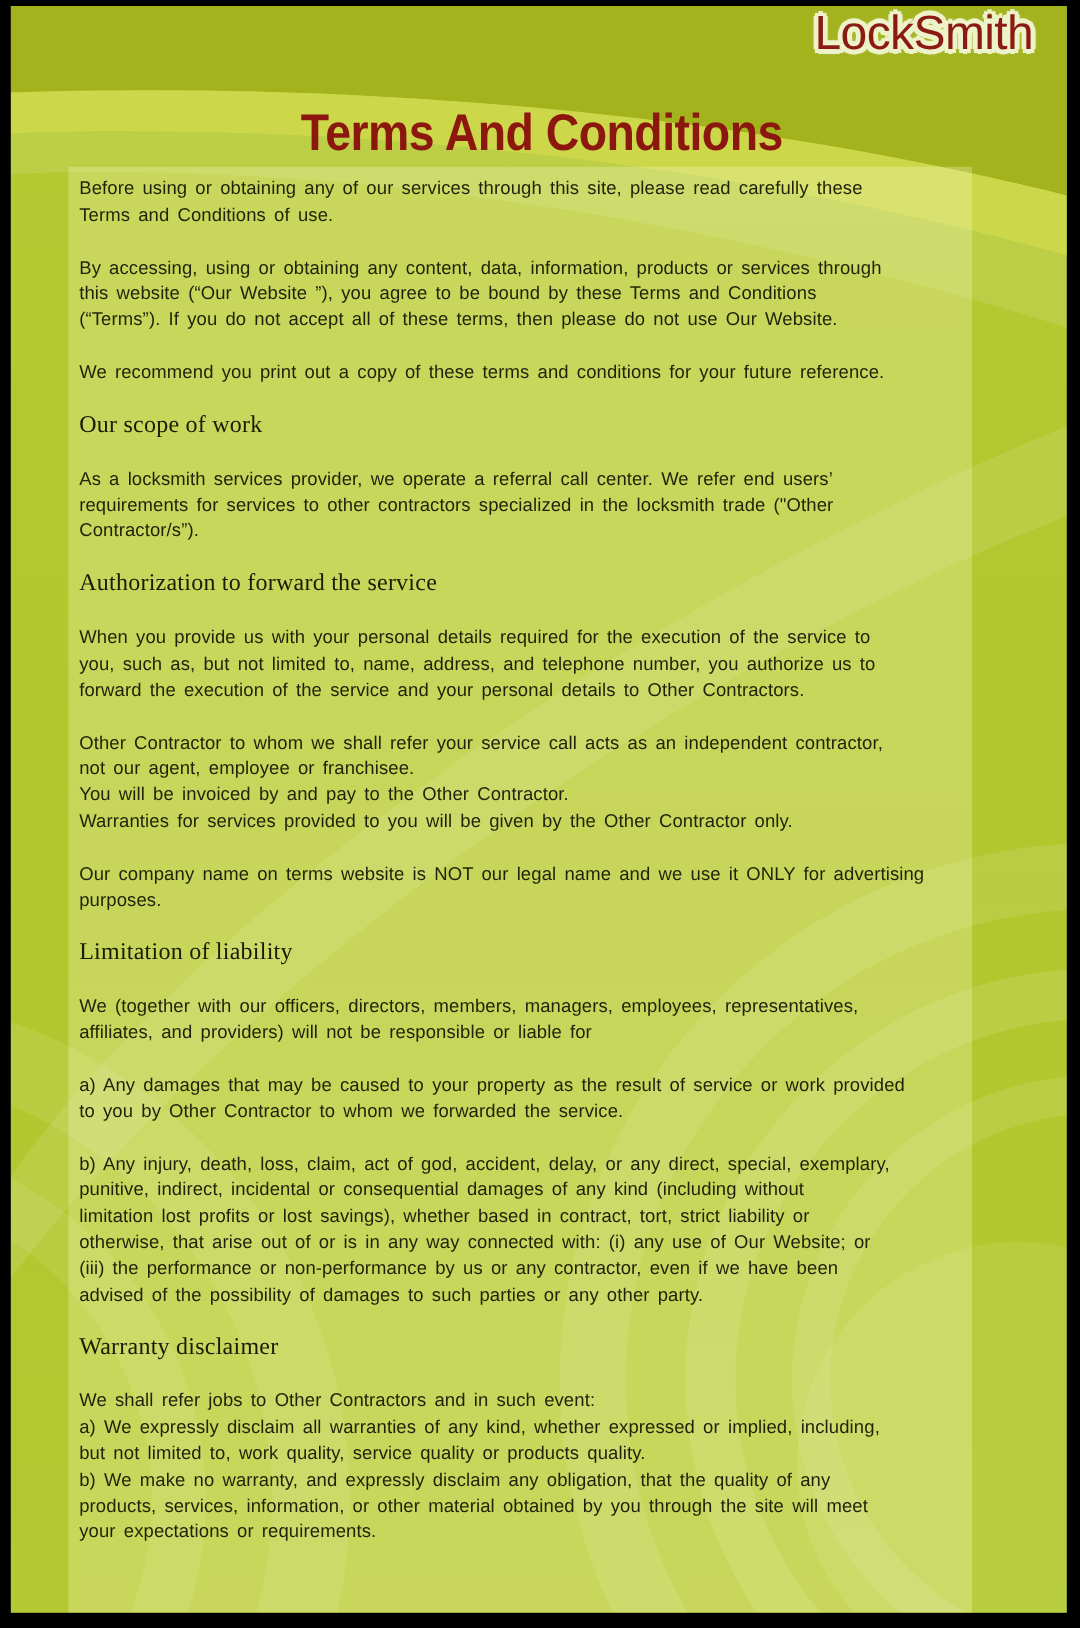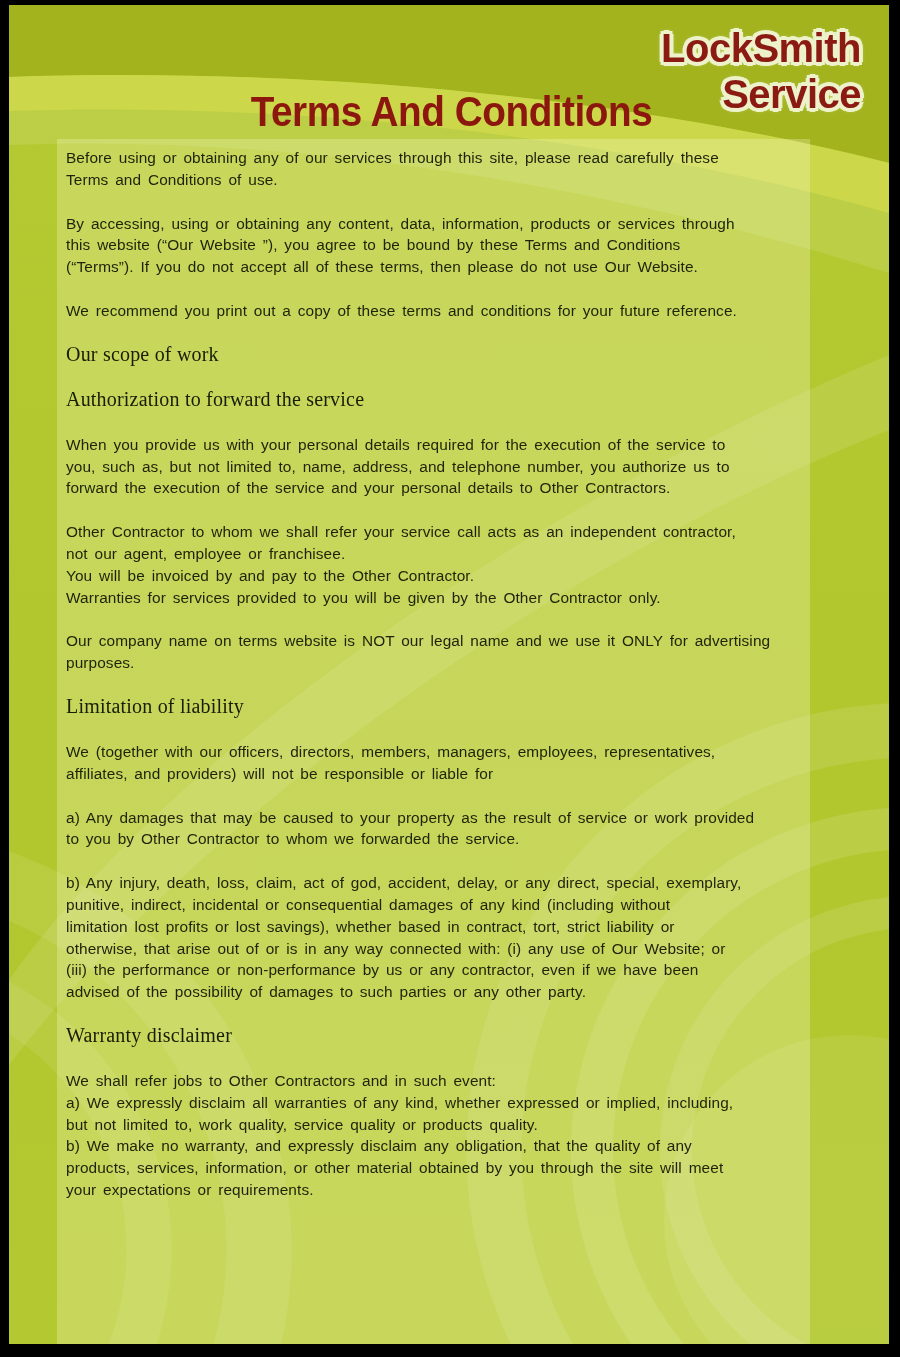--- a/index.html
+++ b/index.html
@@ -45,23 +45,23 @@
   .page-title{
     position:absolute;left:48px;top:82px;width:789px;z-index:3;
     text-align:center;
     font-size:43px;font-weight:bold;
     color:#8b170e;
     letter-spacing:-0.5px;
     transform:scaleX(0.9);
     white-space:nowrap;
   }
   .logo{
-    position:absolute;top:20px;right:28px;z-index:3;
-    text-align:right;
-    font-size:40px;font-weight:bold;line-height:46px;
+    position:absolute;top:0;right:28px;z-index:3;
+    text-align:center;
+    font-size:40px;font-weight:normal;line-height:46px;
     color:#8b1a12;
     letter-spacing:-0.5px;
     text-shadow:
       -3px -3px 0 #edf2cb, 3px -3px 0 #edf2cb, -3px 3px 0 #edf2cb, 3px 3px 0 #edf2cb,
       -4px 0 0 #edf2cb, 4px 0 0 #edf2cb, 0 -4px 0 #edf2cb, 0 4px 0 #edf2cb,
       0 0 6px #edf2cb;
   }
 </style>
 </head>
 <body>
@@ -77,33 +77,35 @@
       <circle cx="905" cy="1145" r="420" fill="none" stroke="rgba(255,255,255,0.10)" stroke-width="55"></circle>
       <circle cx="905" cy="1145" r="322" fill="none" stroke="rgba(255,255,255,0.11)" stroke-width="42"></circle>
       <circle cx="905" cy="1145" r="238" fill="none" stroke="rgba(255,255,255,0.10)" stroke-width="32"></circle>
       <circle cx="840" cy="1215" r="185" fill="rgba(255,255,255,0.08)"></circle>
       <circle cx="-140" cy="1245" r="390" fill="none" stroke="rgba(255,255,255,0.09)" stroke-width="65"></circle>
       <circle cx="-140" cy="1245" r="280" fill="none" stroke="rgba(255,255,255,0.08)" stroke-width="45"></circle>
     </svg>
 
     <div class="logo">
       <div>LockSmith</div>
-      <div>Service</div>
     </div>
 
     <div class="page-title">Terms And Conditions</div>
 
     <div class="panel" id="terms-panel">
         <p class="first">Before using or obtaining any of our services through this site, please read carefully these
 Terms and Conditions of use.</p>
         <p>By accessing, using or obtaining any content, data, information, products or services through
 this website (“Our Website ”), you agree to be bound by these Terms and Conditions
 (“Terms”). If you do not accept all of these terms, then please do not use Our Website.</p>
         <p>We recommend you print out a copy of these terms and conditions for your future reference.</p>
         <h2>Our scope of work</h2>
+        <p>As a locksmith services provider, we operate a referral call center. We refer end users’
+requirements for services to other contractors specialized in the locksmith trade ("Other
+Contractor/s”).</p>
         <h2>Authorization to forward the service</h2>
         <p>When you provide us with your personal details required for the execution of the service to
 you, such as, but not limited to, name, address, and telephone number, you authorize us to
 forward the execution of the service and your personal details to Other Contractors.</p>
         <p>Other Contractor to whom we shall refer your service call acts as an independent contractor,
 not our agent, employee or franchisee.
 You will be invoiced by and pay to the Other Contractor.
 Warranties for services provided to you will be given by the Other Contractor only.</p>
         <p>Our company name on terms website is NOT our legal name and we use it ONLY for advertising
 purposes.</p>

